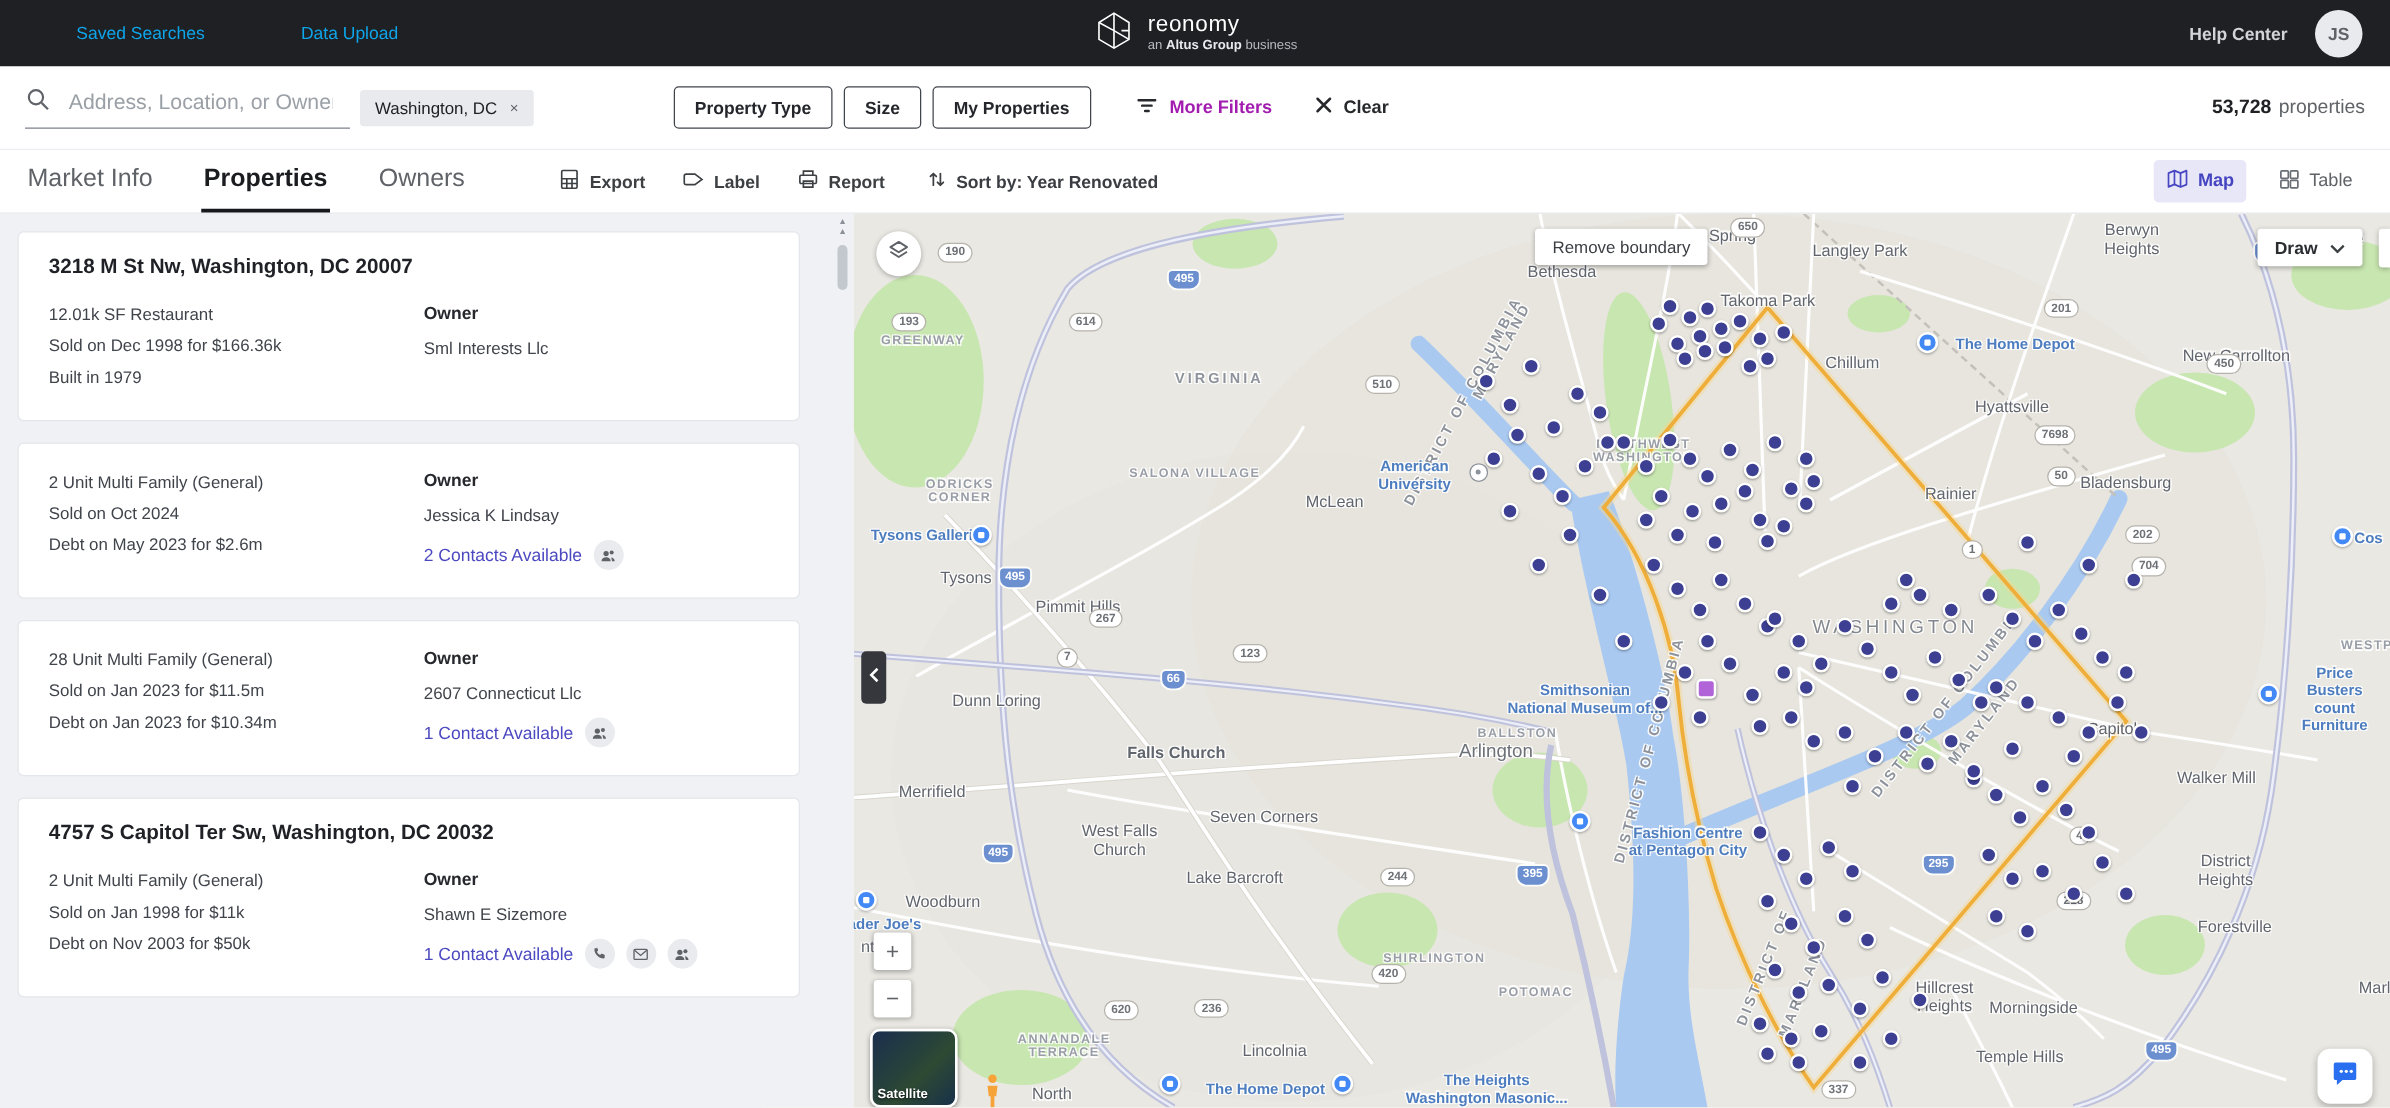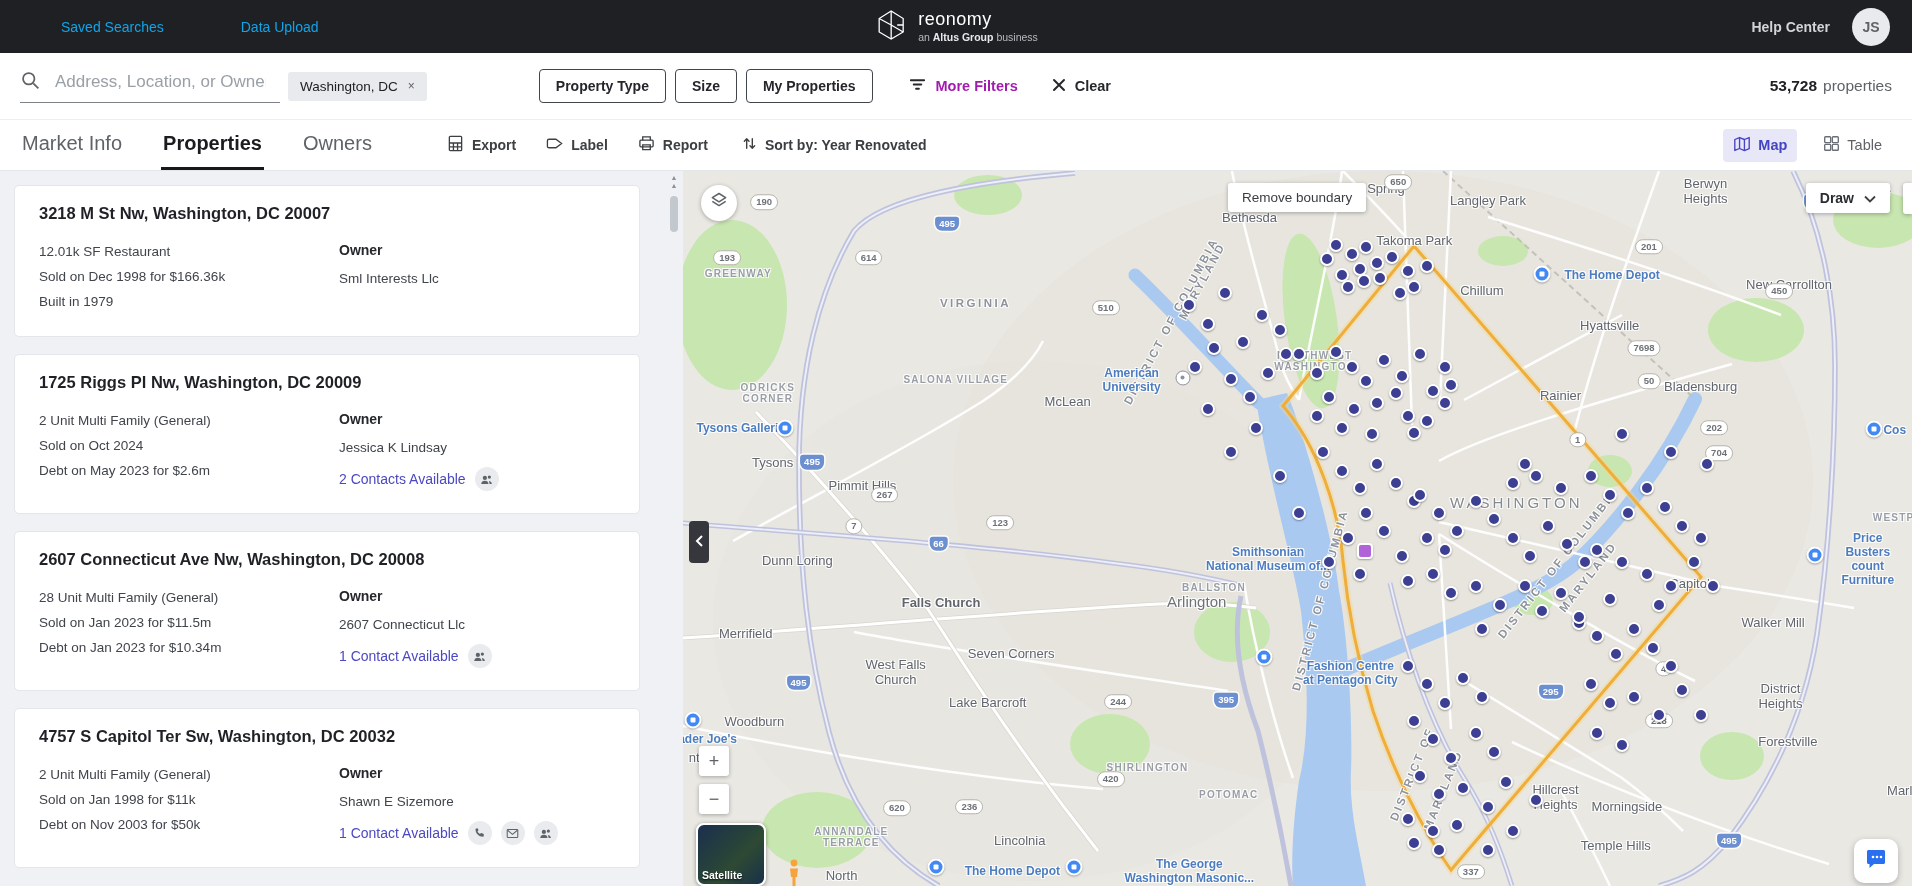--- a/index.html
+++ b/index.html
@@ -223,21 +223,20 @@
               <div class="detail">Sold on Dec 1998 for $166.36k</div>
               <div class="detail">Built in 1979</div>
             </div>
             <div>
               <div class="owner-label">Owner</div>
               <div class="owner-name">Sml Interests Llc</div>
             </div>
           </div>
         </div>
         <div class="card">
-          <h3>1725 Riggs Pl Nw, Washington, DC 20009</h3>
           <div class="card-cols">
             <div class="col-left">
               <div class="detail">2 Unit Multi Family (General)</div>
               <div class="detail">Sold on Oct 2024</div>
               <div class="detail">Debt on May 2023 for $2.6m</div>
             </div>
             <div>
               <div class="owner-label">Owner</div>
               <div class="owner-name">Jessica K Lindsay</div>
               <div class="contacts">
@@ -248,21 +247,20 @@
                     <path d="M1.5 13.5c0-2.5 2-4 4.5-4s4.5 1.5 4.5 4z"></path>
                     <circle cx="11.5" cy="5" r="2"></circle>
                     <path d="M11 9.8c2 .2 3.5 1.6 3.5 3.7h-2.6z"></path>
                   </svg>
                 </span>
               </div>
             </div>
           </div>
         </div>
         <div class="card">
-          <h3>2607 Connecticut Ave Nw, Washington, DC 20008</h3>
           <div class="card-cols">
             <div class="col-left">
               <div class="detail">28 Unit Multi Family (General)</div>
               <div class="detail">Sold on Jan 2023 for $11.5m</div>
               <div class="detail">Debt on Jan 2023 for $10.34m</div>
             </div>
             <div>
               <div class="owner-label">Owner</div>
               <div class="owner-name">2607 Connecticut Llc</div>
               <div class="contacts">
@@ -461,21 +459,21 @@
         <div class="mlabel poi" style="left: 75.6%; top: 14.5%; transform: translate(-50%, -50%);">The Home Depot</div>
         <div class="mlabel poi" style="left: 4.7%; top: 35.9%; transform: translate(-50%, -50%);">Tysons Galleria</div>
         <div class="mlabel poi" style="left: 98.6%; top: 36.2%; transform: translate(-50%, -50%);">Cos</div>
         <div class="mlabel poi" style="left: 47.6%; top: 54.2%; transform: translate(-50%, -50%);">Smithsonian
 National Museum of...</div>
         <div class="mlabel poi" style="left: 54.3%; top: 70.2%; transform: translate(-50%, -50%);">Fashion Centre
 at Pentagon City</div>
         <div class="mlabel poi" style="left: 96.4%; top: 54.2%; transform: translate(-50%, -50%);">Price Busters
 count Furniture</div>
         <div class="mlabel poi" style="left: 26.8%; top: 97.9%; transform: translate(-50%, -50%);">The Home Depot</div>
-        <div class="mlabel poi" style="left: 41.2%; top: 97.9%; transform: translate(-50%, -50%);">The George
+        <div class="mlabel poi" style="left: 41.2%; top: 97.9%; transform: translate(-50%, -50%);">The Heights
 Washington Masonic...</div>
         <div class="mlabel poi" style="left: 2%; top: 79.4%; transform: translate(-50%, -50%);">ader Joe's</div>
         <div class="mlabel poi" style="left: 36.5%; top: 29.3%; transform: translate(-50%, -50%);">American
 University</div>
       </div>
     <div class="layer" id="map-shields">
         <span class="shield interstate" style="left: 21.5%; top: 7.4%;">495</span>
         <span class="shield interstate" style="left: 10.5%; top: 40.7%;">495</span>
         <span class="shield interstate" style="left: 9.4%; top: 71.6%;">495</span>
         <span class="shield interstate" style="left: 92.2%; top: 4.4%;">495</span>

